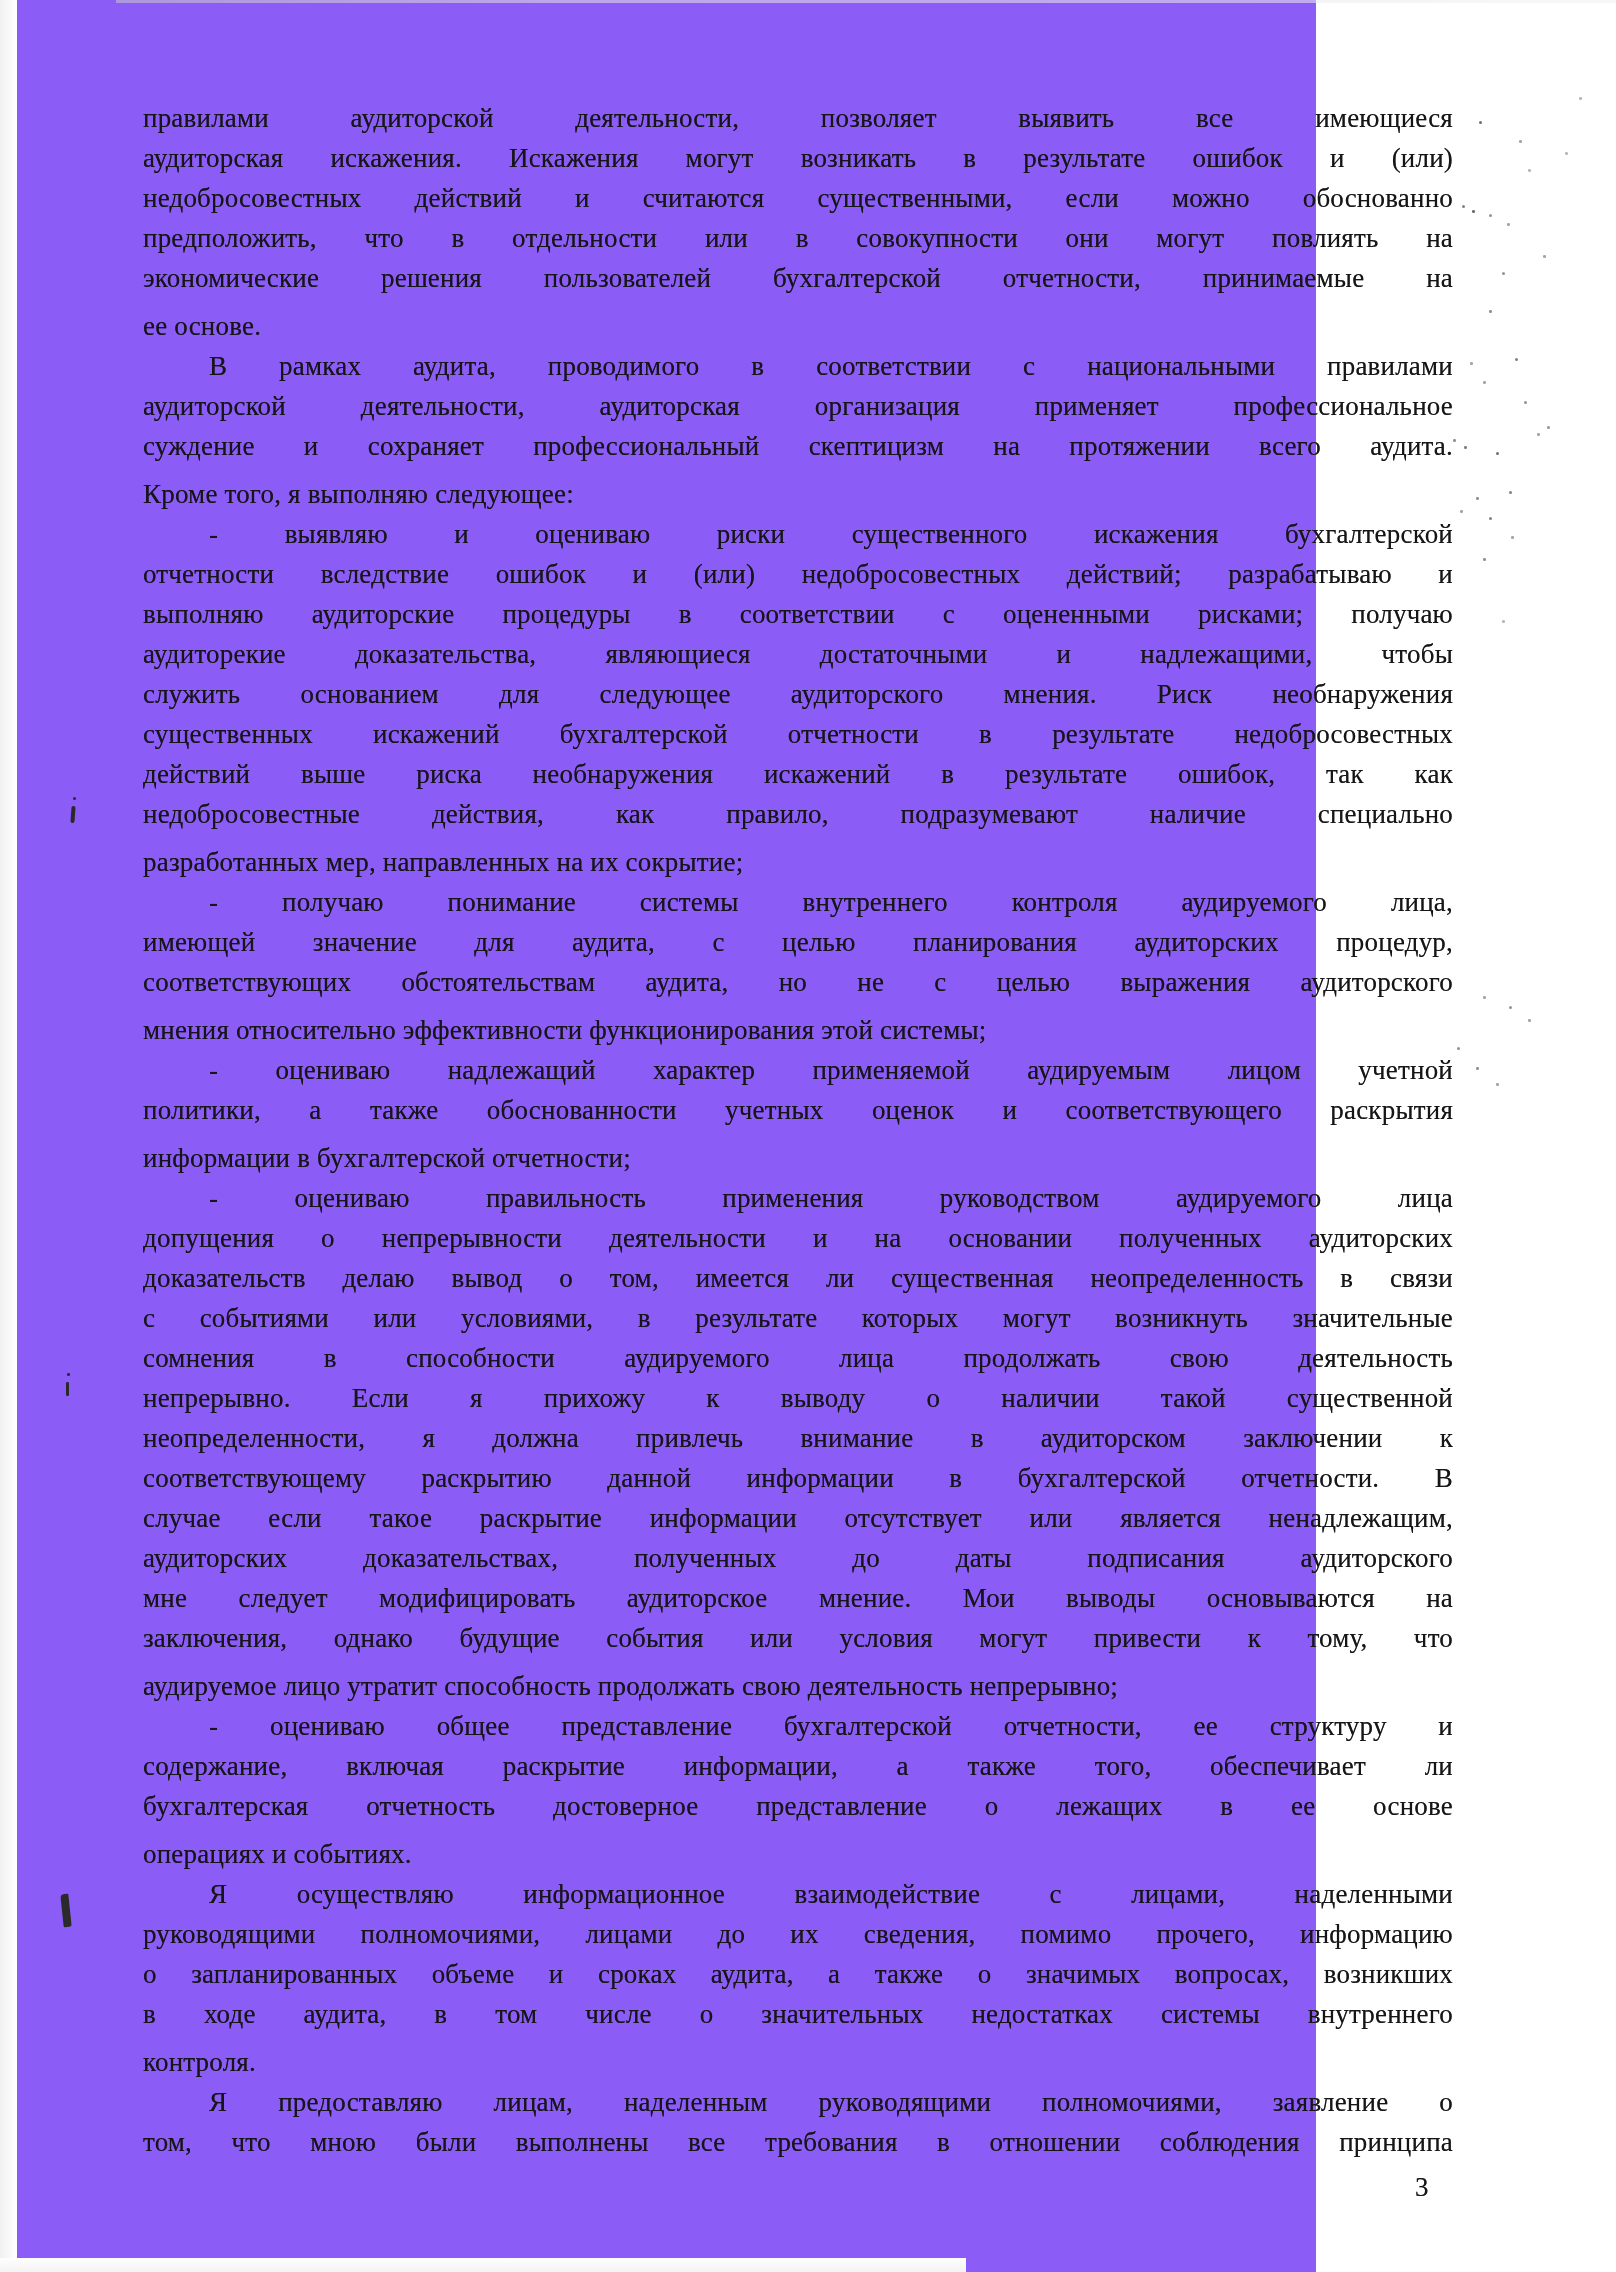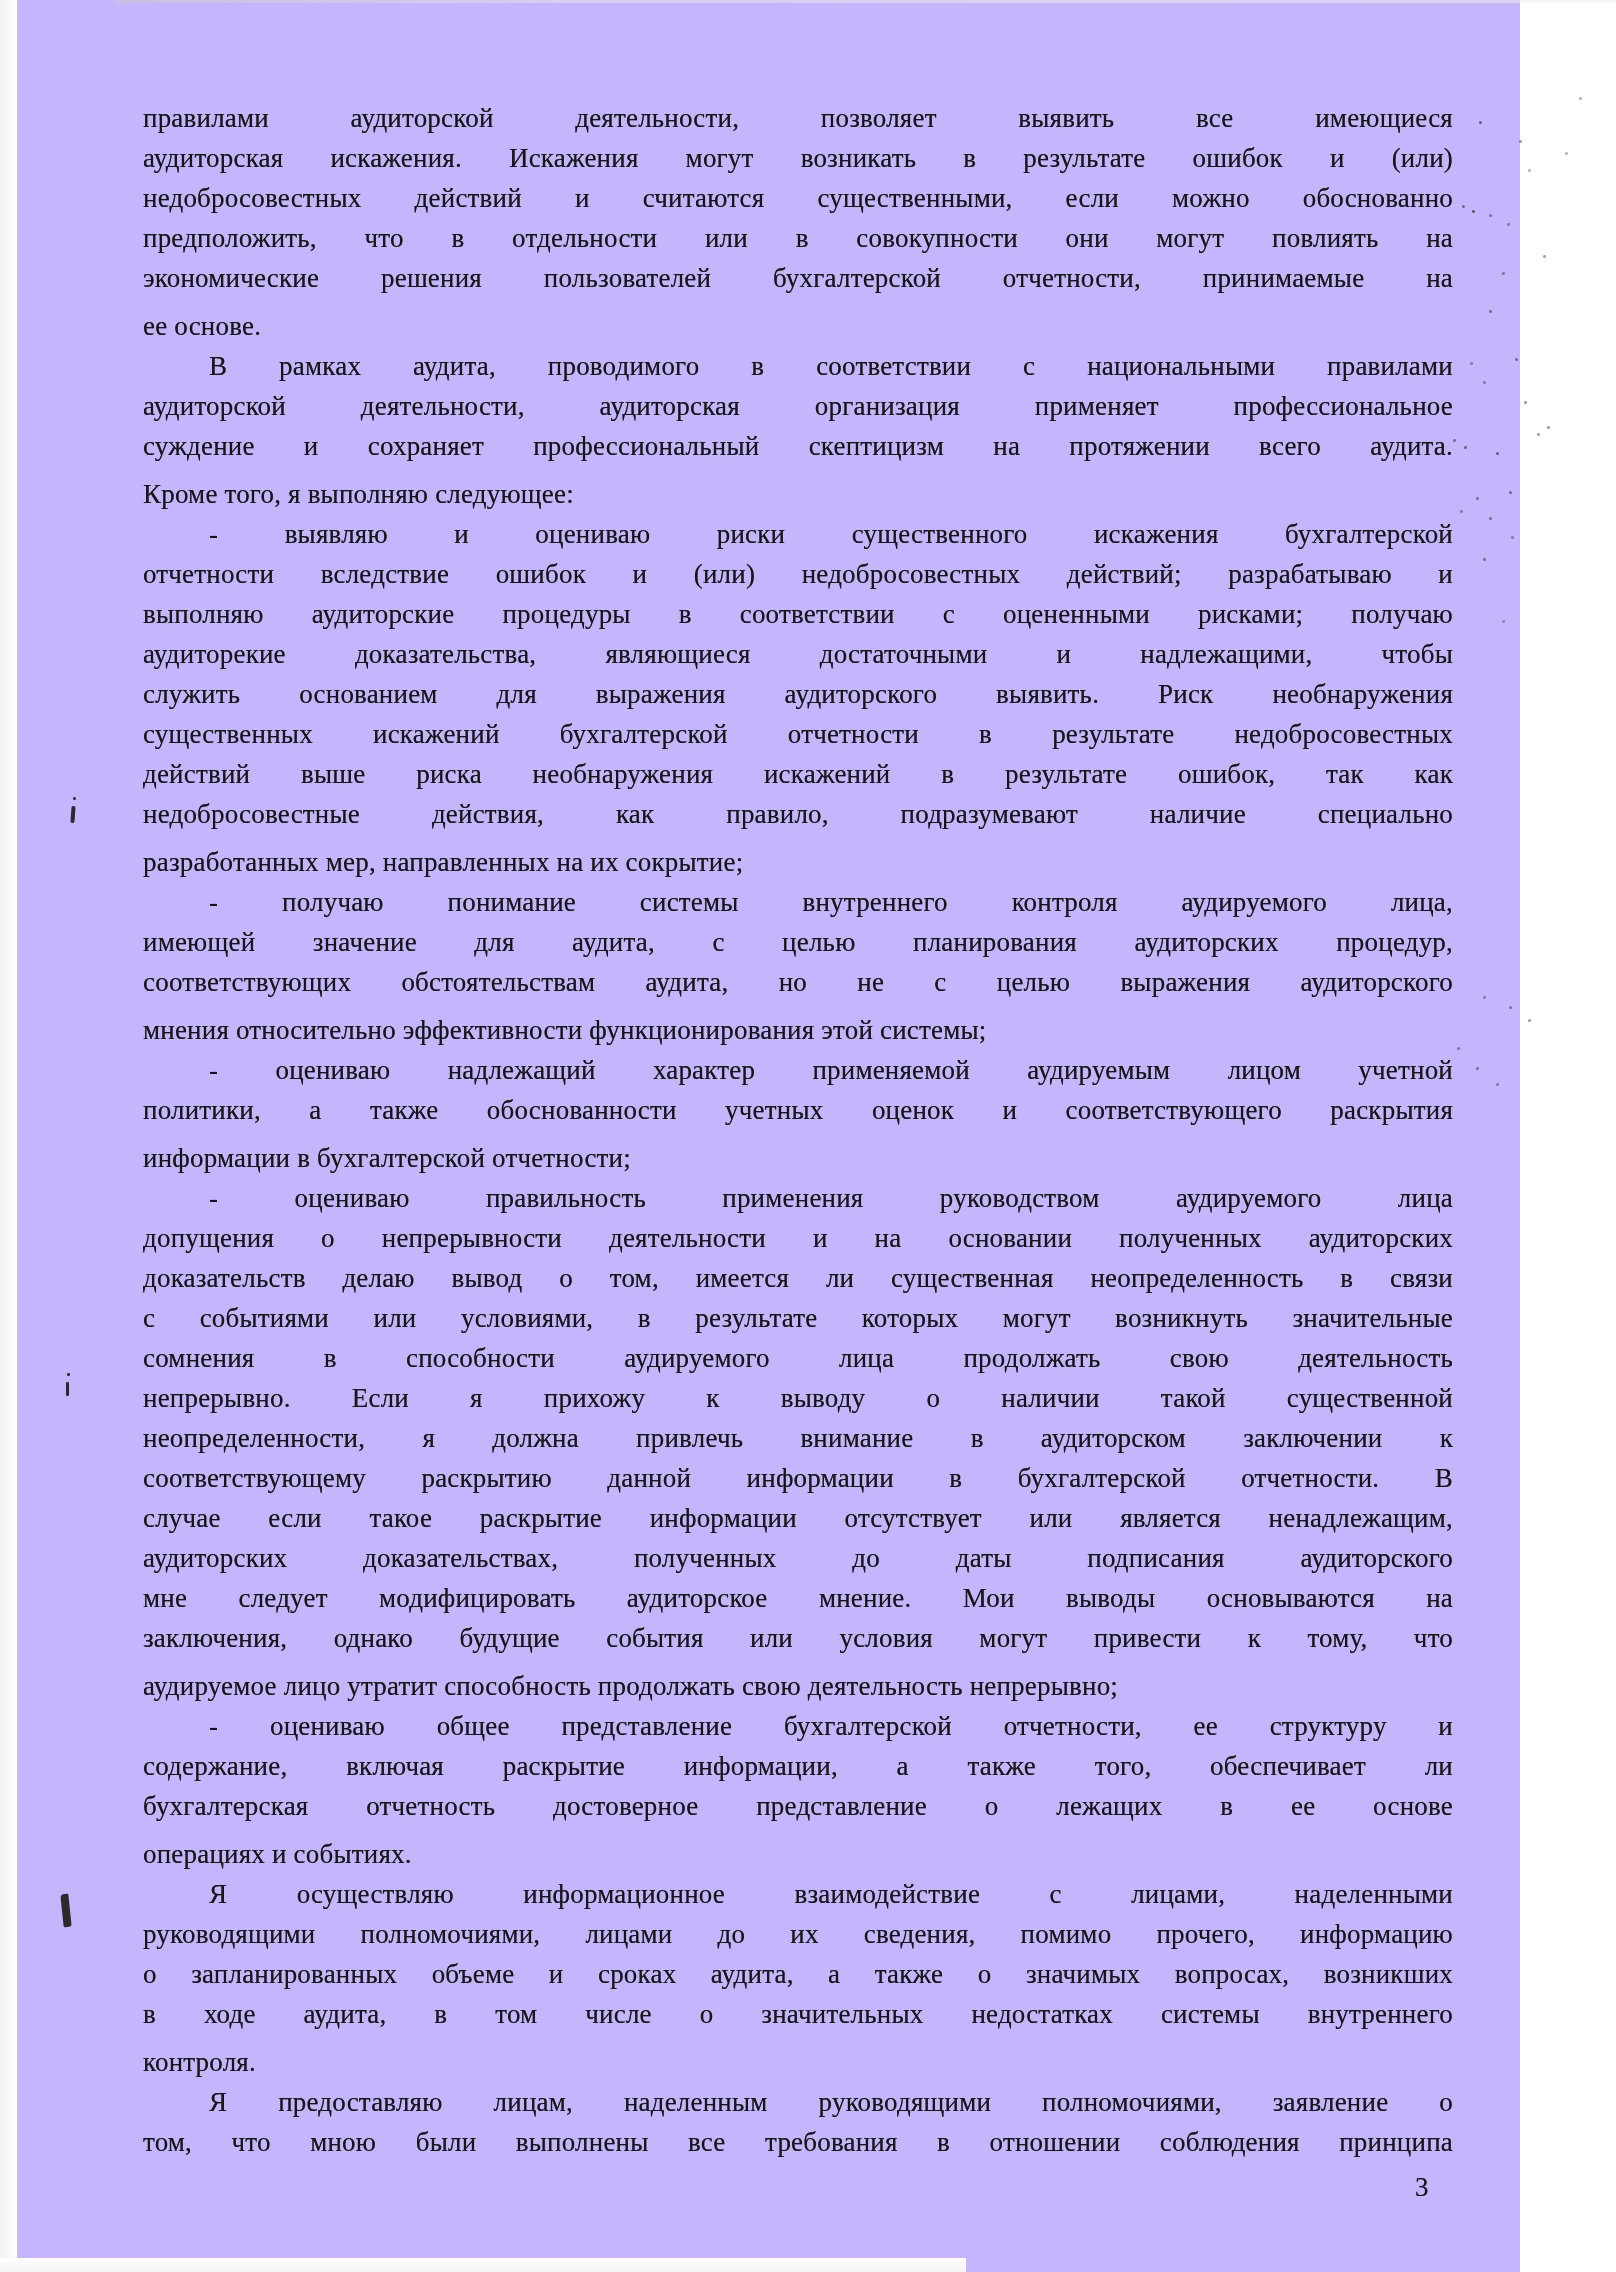--- a/index.html
+++ b/index.html
@@ -11,22 +11,22 @@
     width: 1617px;
     height: 2273px;
     position: relative;
     overflow: hidden;
     font-family: "Liberation Serif", "DejaVu Serif", serif;
     color: #161616;
   }
   .page {
     position: absolute;
     left: 0; top: 0;
-    width: 1520px; height: 2273px;
-    background: #c4b5fd;
+    width: 1316px; height: 2273px;
+    background: #8b5cf6;
   }
   
   .edge-top {
     position: absolute; left: 116px; top: 0; width: 1501px; height: 3.2px;
     background: linear-gradient(to right, #c9c9c9, #e4e4e4 30%, #efefef);
     opacity: .55;
   }
   .edge-left {
     position: absolute; left: 0; top: 0; width: 16.7px; height: 2273px;
     background: linear-gradient(to right, #f1f1f1, #ffffff);
@@ -86,21 +86,21 @@
       <div class="line">экономические решения пользователей бухгалтерской отчетности, принимаемые на</div>
       <div class="line last">ее основе.</div>
       <div class="line indent">В рамках аудита, проводимого в соответствии с национальными правилами</div>
       <div class="line">аудиторской деятельности, аудиторская организация применяет профессиональное</div>
       <div class="line">суждение и сохраняет профессиональный скептицизм на протяжении всего аудита.</div>
       <div class="line last">Кроме того, я выполняю следующее:</div>
       <div class="line indent">- выявляю и оцениваю риски существенного искажения бухгалтерской</div>
       <div class="line">отчетности вследствие ошибок и (или) недобросовестных действий; разрабатываю и</div>
       <div class="line">выполняю аудиторские процедуры в соответствии с оцененными рисками; получаю</div>
       <div class="line">аудиторекие доказательства, являющиеся достаточными и надлежащими, чтобы</div>
-      <div class="line">служить основанием для выражения аудиторского выявить. Риск необнаружения</div>
+      <div class="line">служить основанием для следующее аудиторского мнения. Риск необнаружения</div>
       <div class="line">существенных искажений бухгалтерской отчетности в результате недобросовестных</div>
       <div class="line">действий выше риска необнаружения искажений в результате ошибок, так как</div>
       <div class="line">недобросовестные действия, как правило, подразумевают наличие специально</div>
       <div class="line last">разработанных мер, направленных на их сокрытие;</div>
       <div class="line indent">- получаю понимание системы внутреннего контроля аудируемого лица,</div>
       <div class="line">имеющей значение для аудита, с целью планирования аудиторских процедур,</div>
       <div class="line">соответствующих обстоятельствам аудита, но не с целью выражения аудиторского</div>
       <div class="line last">мнения относительно эффективности функционирования этой системы;</div>
       <div class="line indent">- оцениваю надлежащий характер применяемой аудируемым лицом учетной</div>
       <div class="line">политики, а также обоснованности учетных оценок и соответствующего раскрытия</div>

